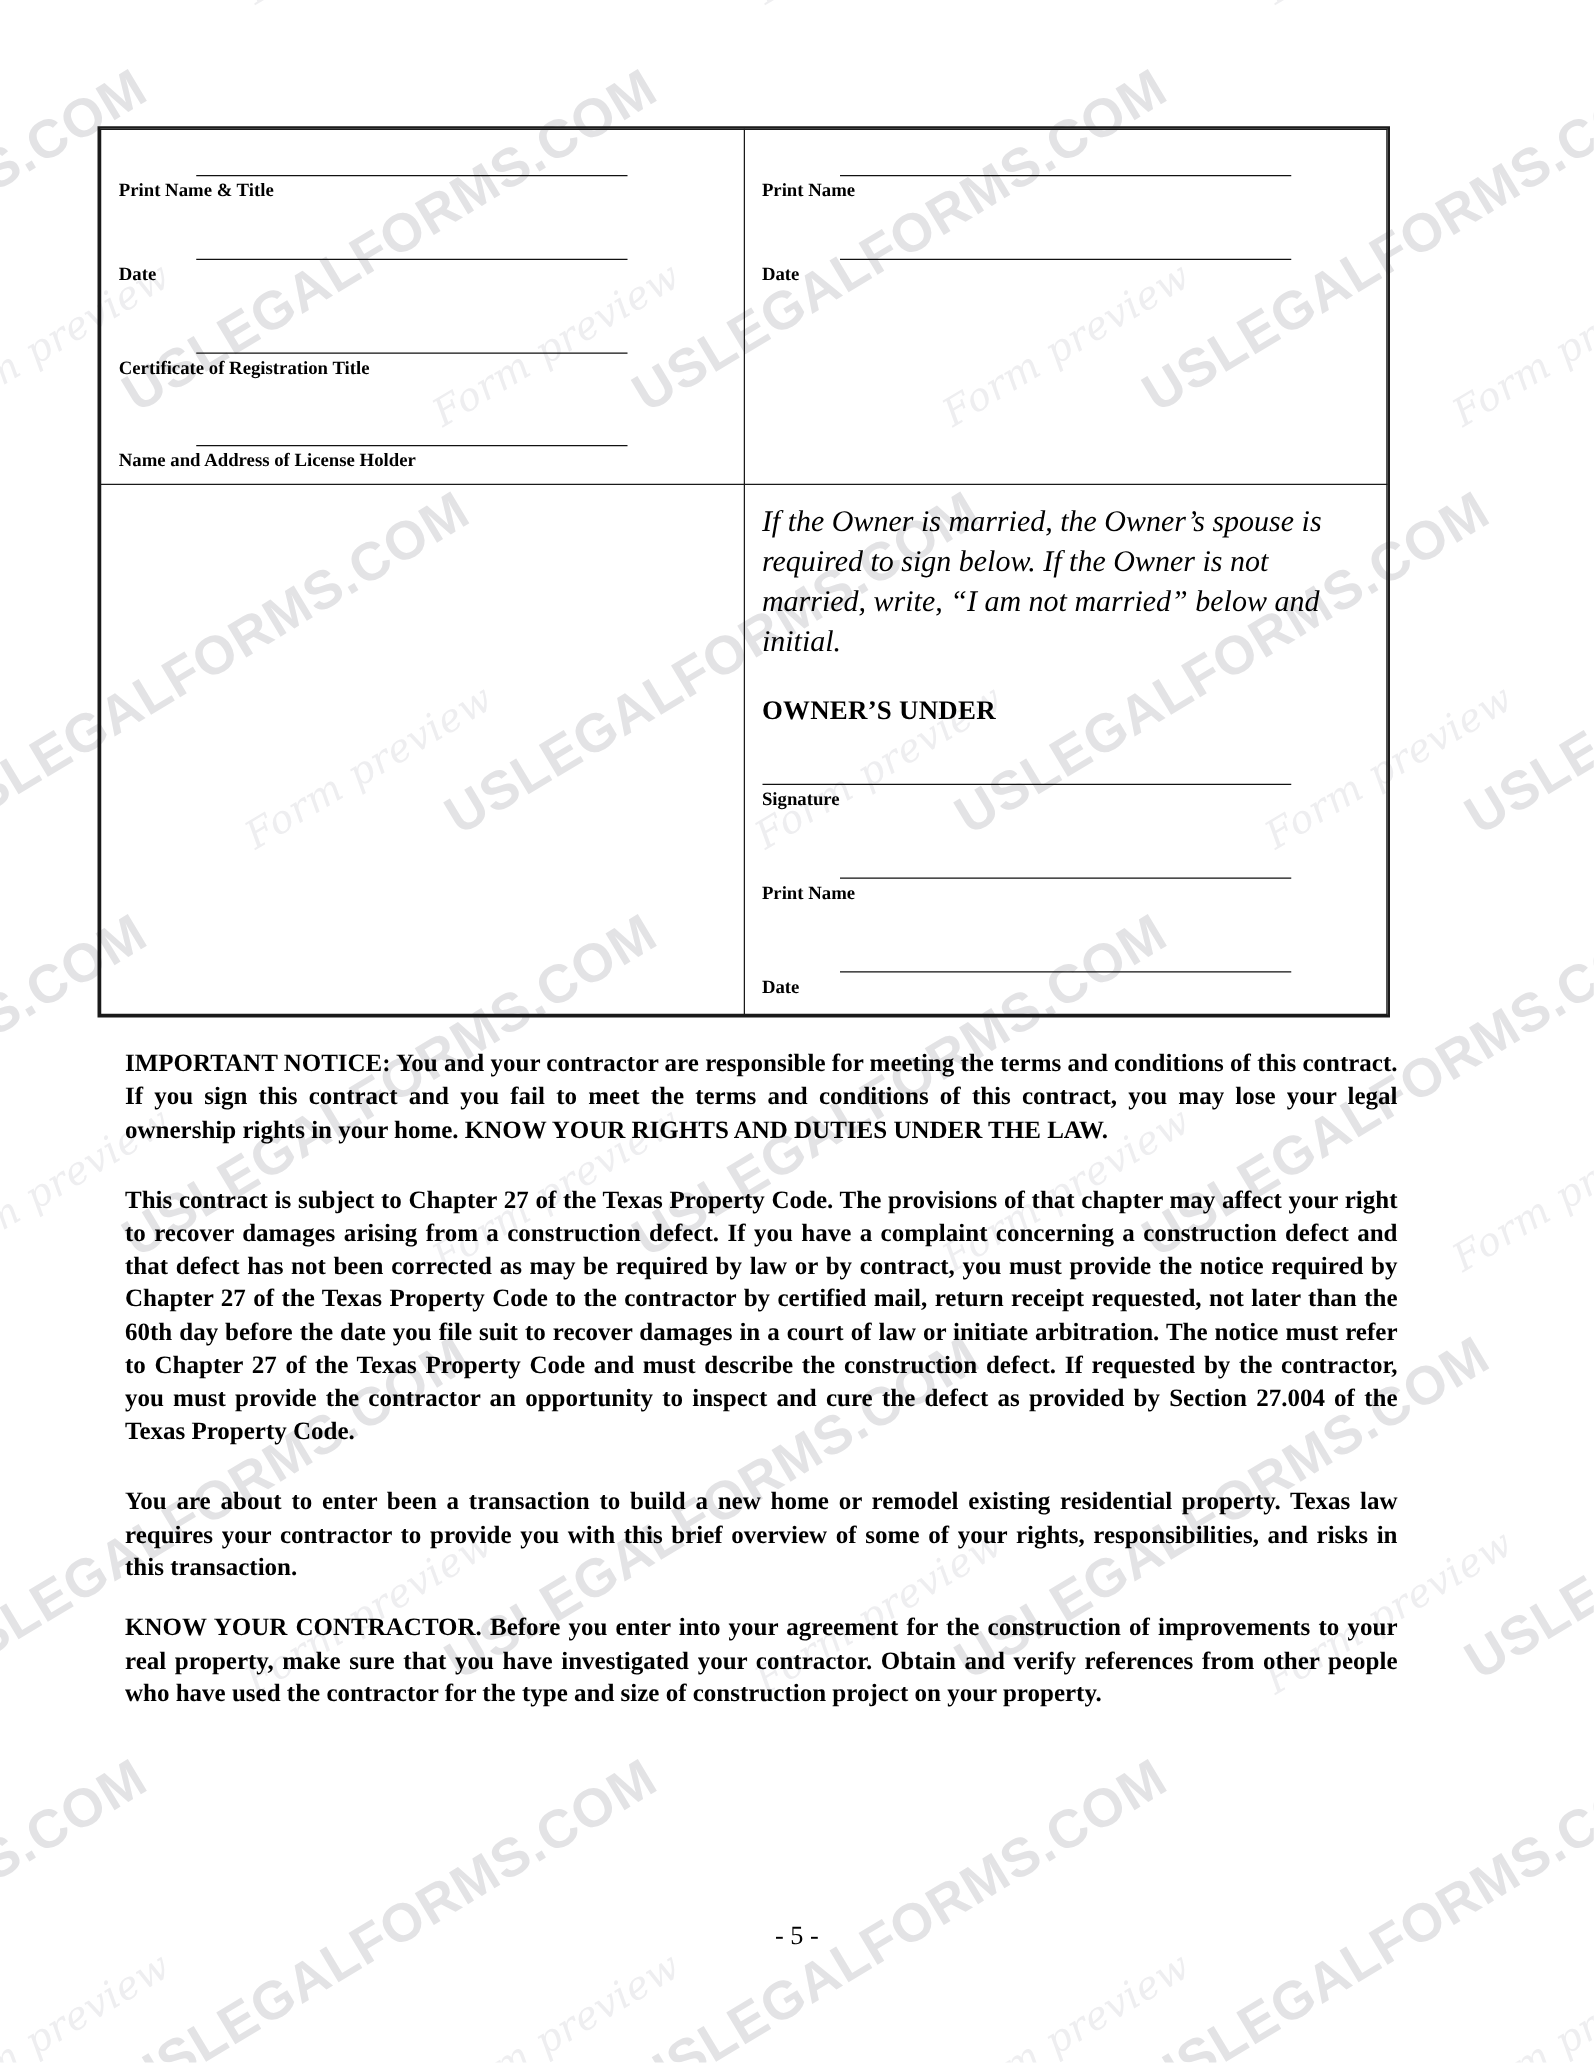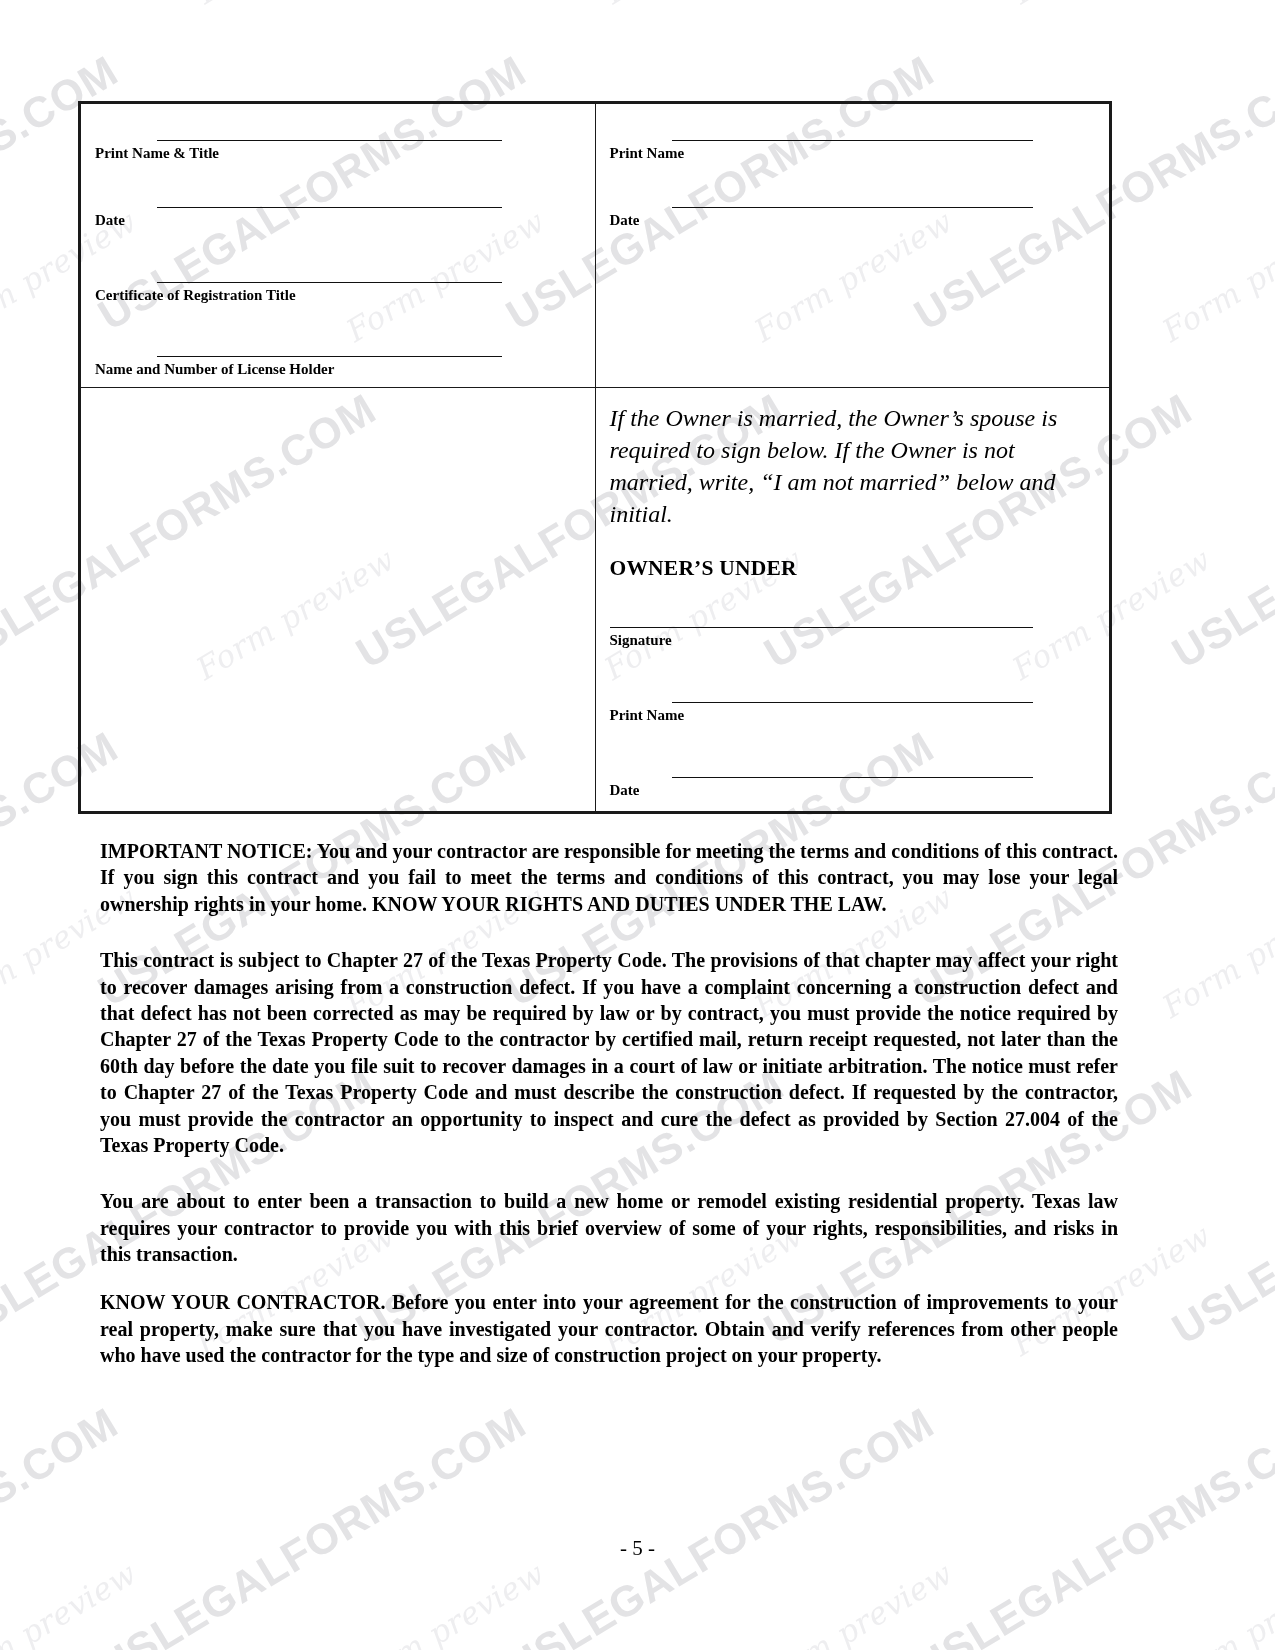--- a/index.html
+++ b/index.html
@@ -209,21 +209,21 @@
                 <div class="cap">Date</div>
               </div>
               <div class="spacer-lg"></div>
               <div class="field">
                 <div class="rule" style="margin-left:62px;margin-right:79px;"></div>
                 <div class="cap">Certificate of Registration Title</div>
               </div>
               <div class="spacer-lg"></div>
               <div class="field">
                 <div class="rule" style="margin-left:62px;margin-right:79px;"></div>
-                <div class="cap">Name and Number of License Holder</div>
+                <div class="cap">Name and Address of License Holder</div>
               </div>
             </div>
           </td>
 
           <td style="width:50%;">
             <div class="cell-inner">
               <div class="spacer-sm"></div>
               <div class="field">
                 <div class="rule" style="margin-left:62px;margin-right:62px;"></div>
                 <div class="cap">Print Name</div>

